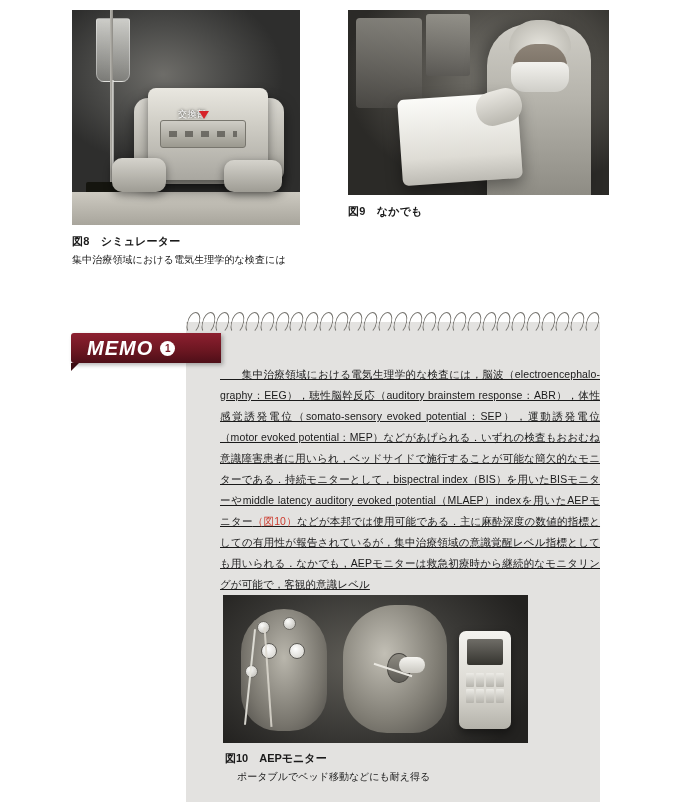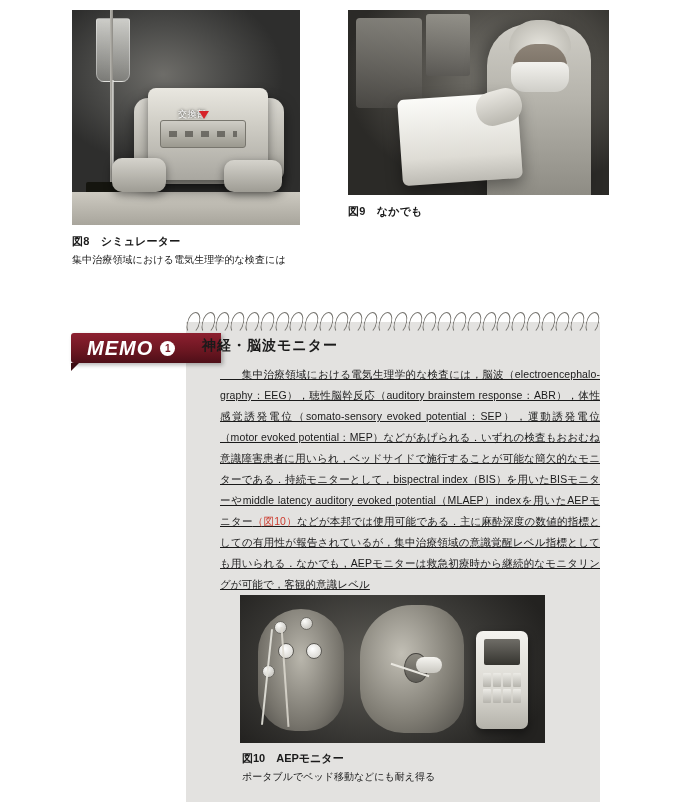--- a/index.html
+++ b/index.html
@@ -434,21 +434,21 @@
 
   #fig10-title {
     font-size: 11px;
     font-weight: bold;
     margin-top: 8px;
     margin-left: 2px;
   }
   #fig10-caption {
     font-size: 10px;
     margin-top: 4px;
-    margin-left: 2px;
+    margin-left: 14px;
   }
 </style>
 </head>
 <body>
 
 <div id="fig8-wrap">
   <div class="photo" id="fig8-photo">
     <div id="fig8-bag"></div>
     <div id="fig8-pole"></div>
     <div id="fig8-tube"></div>
@@ -511,27 +511,26 @@
       <div class="coil"></div>
       <div class="coil"></div>
       <div class="coil"></div>
   </div>
 
   <div id="memo-tab">
     <span id="memo-label">MEMO</span>
     <span id="memo-num">1</span>
   </div>
 
-  <div id="memo-heading">神経・脳波モニター</div>
 
   <div id="memo-body">
     <span>　　集中治療領域における電気生理学的な検査には，脳波（electroencephalo-graphy：EEG），聴性脳幹反応（auditory brainstem response：ABR），体性感覚誘発電位（somato-sensory evoked potential：SEP），運動誘発電位（motor evoked potential：MEP）などがあげられる．いずれの検査もおおむね意識障害患者に用いられ，ベッドサイドで施行することが可能な簡欠的なモニターである．持続モニターとして，bispectral index（BIS）を用いたBISモニターやmiddle latency auditory evoked potential（MLAEP）indexを用いたAEPモニター</span><span class="ref">（図10）</span><span>などが本邦では使用可能である．主に麻酔深度の数値的指標としての有用性が報告されているが，集中治療領域の意識覚醒レベル指標としても用いられる．なかでも，AEPモニターは救急初療時から継続的なモニタリングが可能で，客観的意識レベル</span>
   </div>
 
-  <div id="fig10-wrap" style="position:absolute; left:54px; top:273px; width:361px;">
+  <div id="fig10-wrap" style="position:absolute; left:37px; top:273px; width:361px;">
     <div id="fig10-photo">
       <div id="f10-head-front"></div>
       <div id="f10-eye-l"></div>
       <div id="f10-eye-r"></div>
       <div id="f10-elec1"></div>
       <div id="f10-elec2"></div>
       <div id="f10-elec3"></div>
       <div id="f10-wire1"></div>
       <div id="f10-wire2"></div>
       <div id="f10-head-side"></div>

